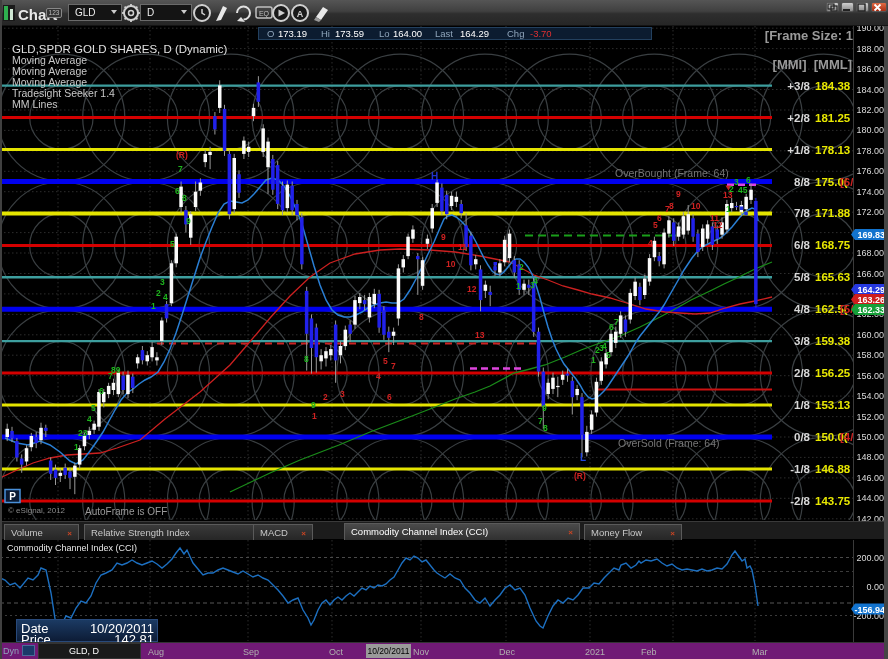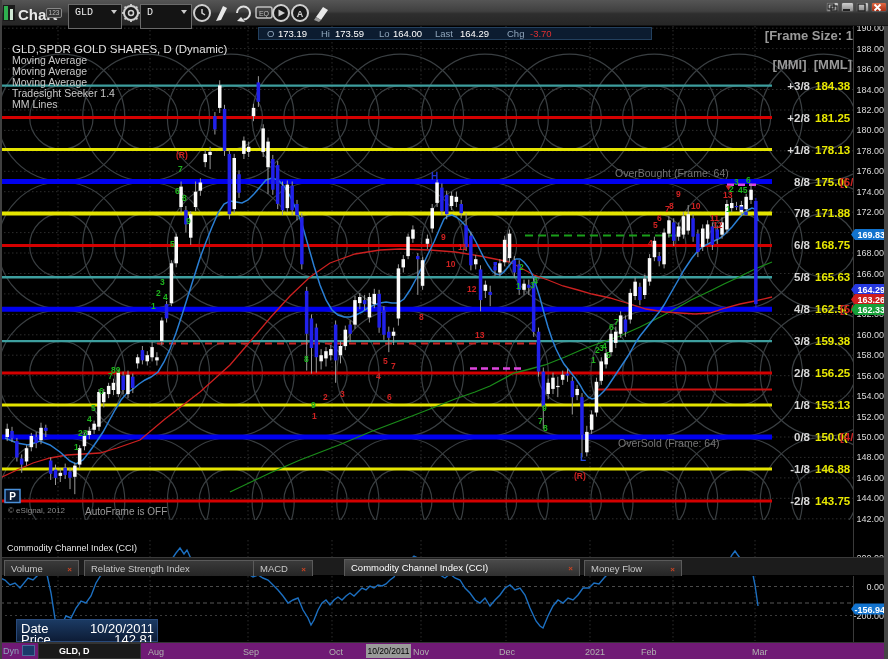--- a/index.html
+++ b/index.html
@@ -1,26 +1,26 @@
 <!DOCTYPE html>
 <html><head><meta charset="utf-8"><style>
 * { margin:0; padding:0; box-sizing:border-box; }
 body { width:888px; height:659px; background:#000; overflow:hidden; position:relative;
   font-family:"Liberation Sans", sans-serif; }
 #toolbar { position:absolute; left:0; top:0; width:888px; height:26px;
   background:linear-gradient(#555 0%, #404040 45%, #2e2e2e 55%, #262626 100%);
   border-bottom:1px solid #141414; }
-.dd { position:absolute; top:4px; height:25px; background:#141414; border:1px solid #6a6a6a;
-  color:#eee; font-size:10px; line-height:15px; padding-left:6px;font-family:Liberation Mono, monospace; }
+.dd { position:absolute; top:4px; height:17px; background:#141414; border:1px solid #6a6a6a;
+  color:#eee; font-size:10px; line-height:15px; padding-left:6px; }
 .dd .ar { position:absolute; right:4px; top:5px; width:0; height:0;
   border-left:3.5px solid transparent; border-right:3.5px solid transparent; border-top:4px solid #ccc; }
 .winbtn { position:absolute; top:2px; height:10px; border-radius:2px;
   border:1px solid #555; background:linear-gradient(#cfcfcf,#8a8a8a); }
 #tabs { position:absolute; left:0; top:521px; width:888px; height:19px; background:#1c1c1c;
-  border-top:1px solid #3a3a3a; border-bottom:1px solid #000;margin-top:36px; }
+  border-top:1px solid #3a3a3a; border-bottom:1px solid #000; }
 .tab { position:absolute; top:2px; height:16px; background:linear-gradient(#3a3a3a,#262626);
   border:1px solid #5a5a5a; border-bottom:none; color:#c8c8c8; font-size:9.5px;
   line-height:15px; padding:0 6px; }
 .tab .x { color:#cc4422; font-weight:bold; font-size:8px; position:absolute; right:6px; top:1px; }
 .tab.active { background:linear-gradient(#4a4a4a,#303030); color:#fff; top:1px; height:17px; }
 #bottombar { position:absolute; left:0; top:642px; width:888px; height:17px; background:#701a75;
   border-top:1px solid #333; color:#b0b0b0; font-size:9px; }
 #datawin { position:absolute; left:0; top:619px; width:142px; height:23px;
   background:linear-gradient(#1b3a63,#0d1c36); border:1px solid #28497a; color:#fff; font-size:13px;margin-left:16px; }
 .mon { position:absolute; top:647px; color:#b0b0b0; font-size:9px; }
@@ -749,21 +749,21 @@
  <span style="position:absolute;left:4px;top:1px">Date</span>
  <span style="position:absolute;right:3px;top:1px">10/20/2011</span>
  <span style="position:absolute;left:4px;top:12px">Price</span>
  <span style="position:absolute;right:3px;top:12px">142.81</span>
 </div>
 
 <div id="bottombar">
  <span style="position:absolute;left:3px;top:3px;color:#8fa5bb">Dyn</span>
  <span style="position:absolute;left:22px;top:2px;width:13px;height:11px;background:#1a3a6a;border:1px solid #4a6a9a"></span>
  <div style="position:absolute;left:38px;top:0px;width:103px;height:16px;background:#1a1a1a;border:1px solid #333">
-   <span style="position:absolute;left:20px;top:2px;color:#fff;font-weight:bold">GLD, D</span>
+   <span style="position:absolute;left:30px;top:2px;color:#fff;font-weight:normal">GLD, D</span>
  </div>
  <div style="position:absolute;left:366px;top:1px;width:45px;height:14px;background:#9a9a9a;color:#000;font-size:8.5px;line-height:14px;text-align:center">10/20/2011</div>
 </div>
 <span class="mon" style="left:148px">Aug</span>
 <span class="mon" style="left:243px">Sep</span>
 <span class="mon" style="left:329px">Oct</span>
 <span class="mon" style="left:413px">Nov</span>
 <span class="mon" style="left:499px">Dec</span>
 <span class="mon" style="left:585px">2021</span>
 <span class="mon" style="left:641px">Feb</span>

